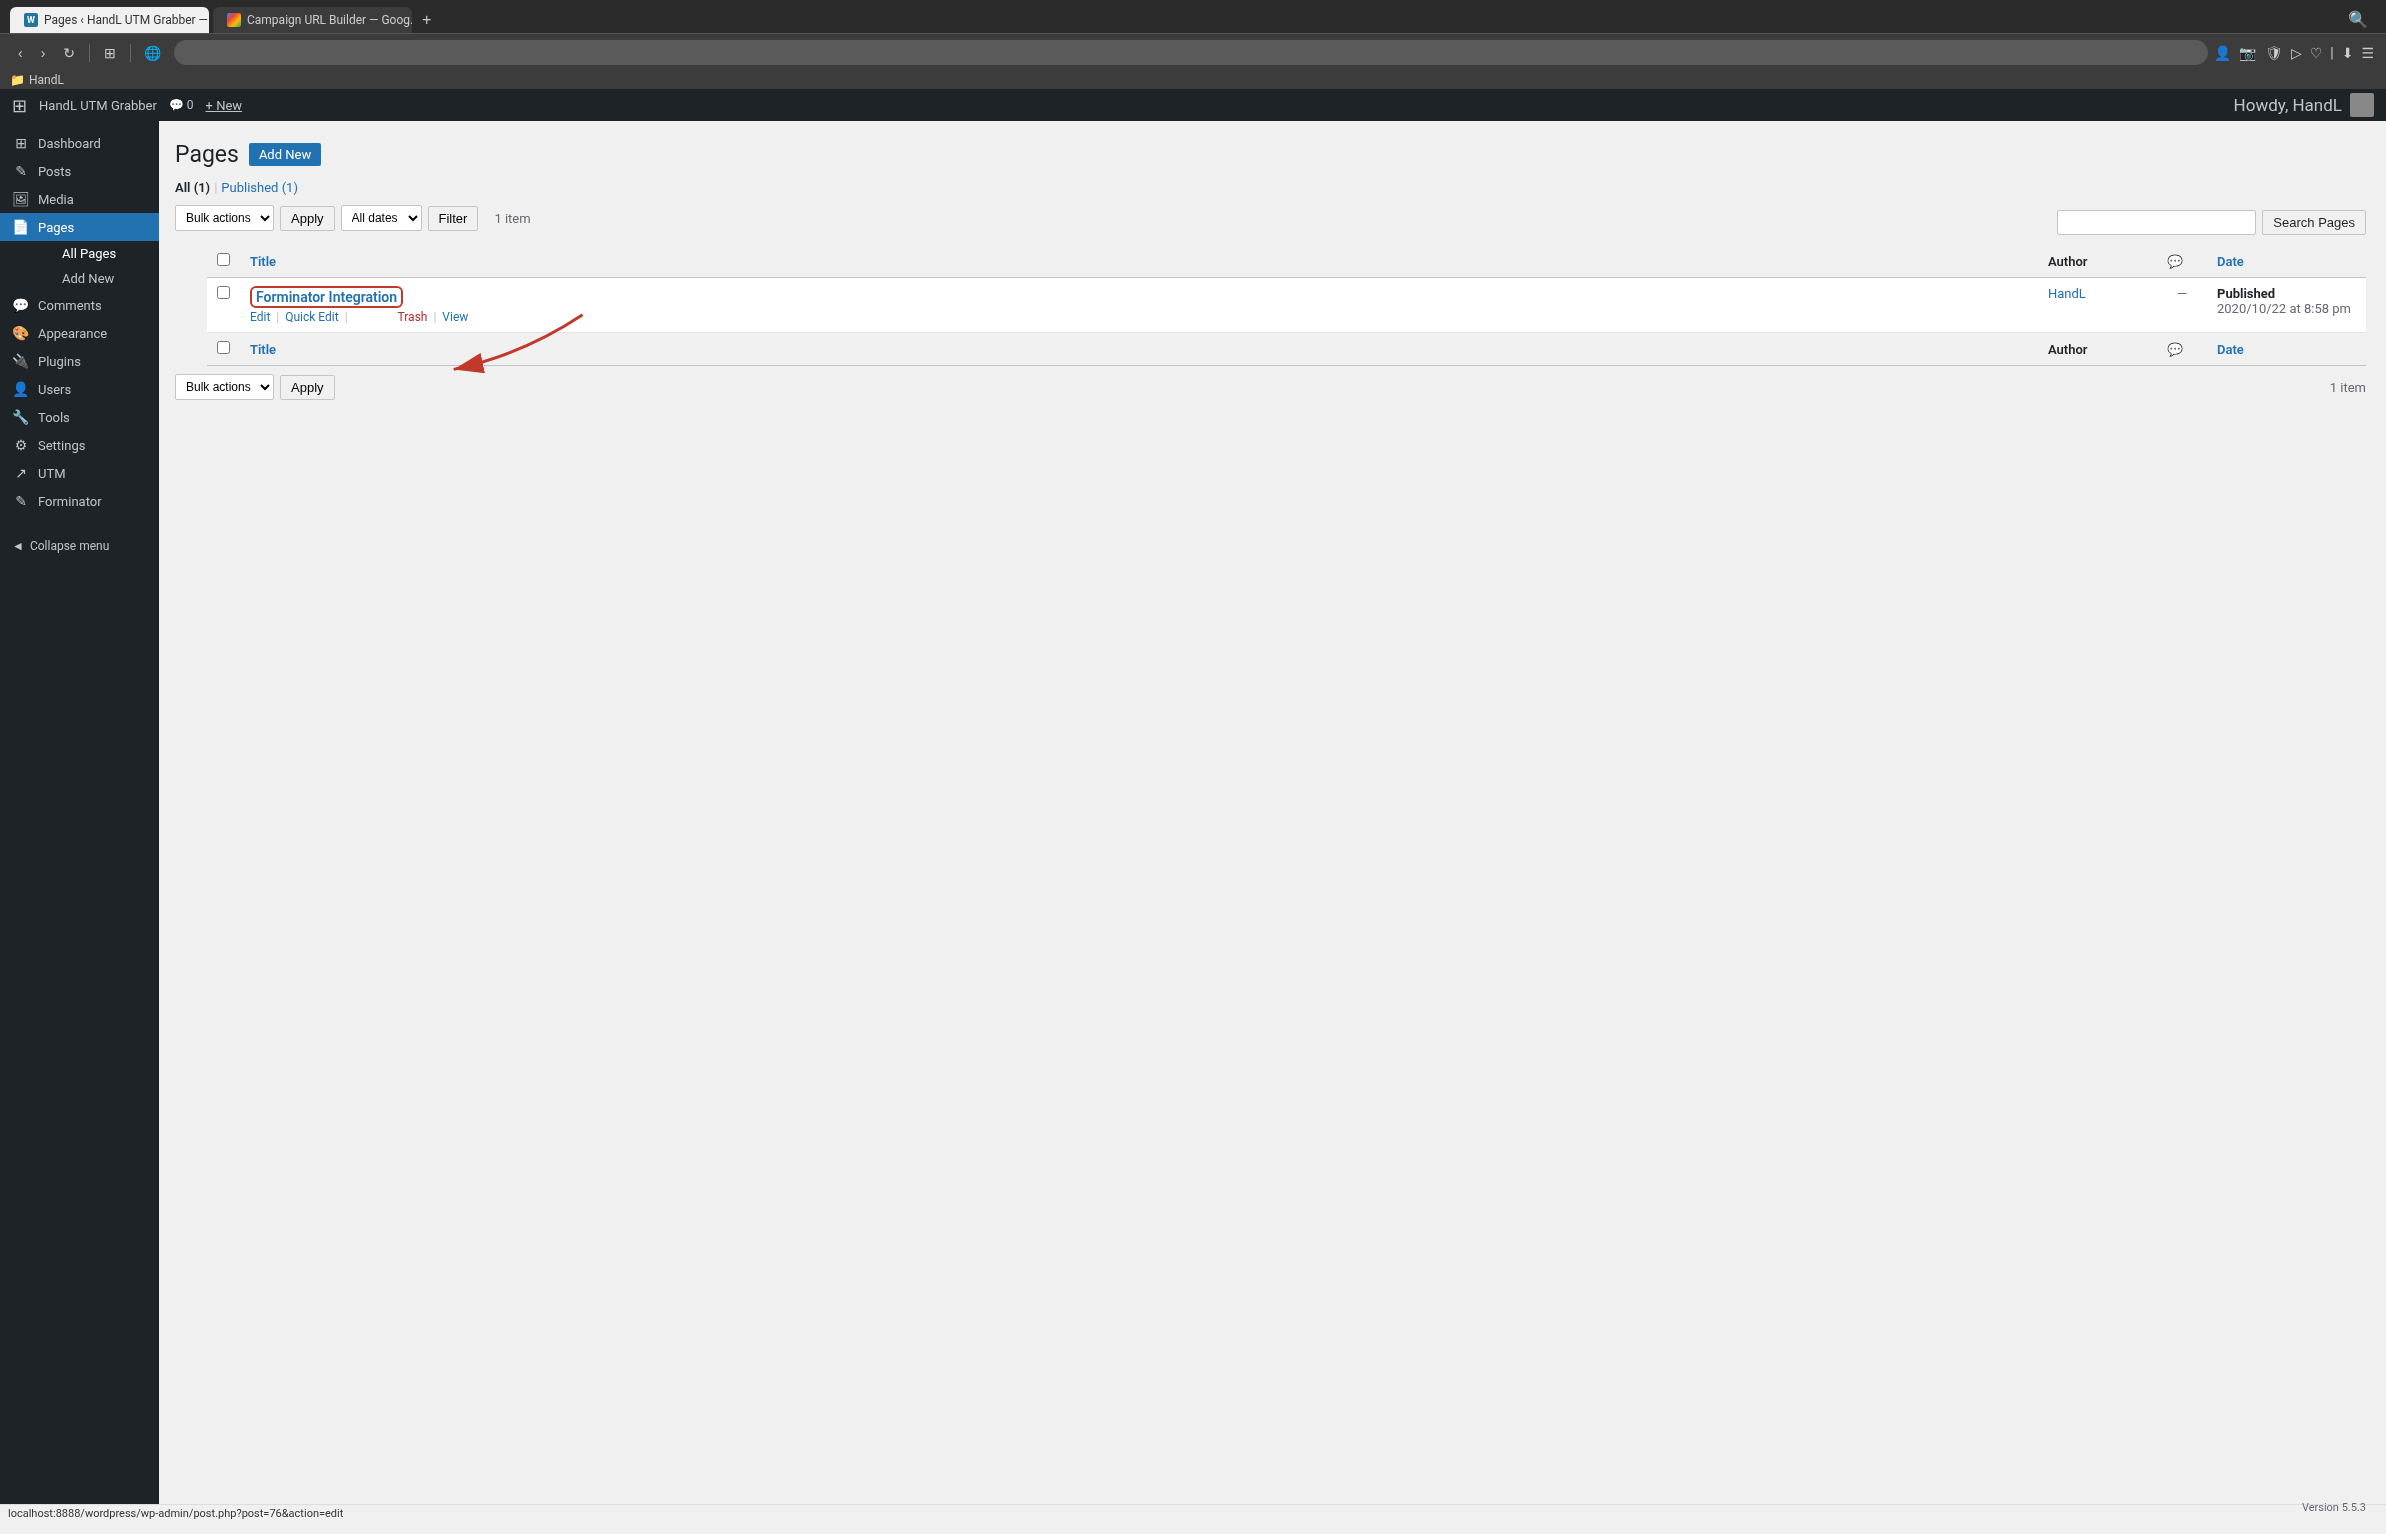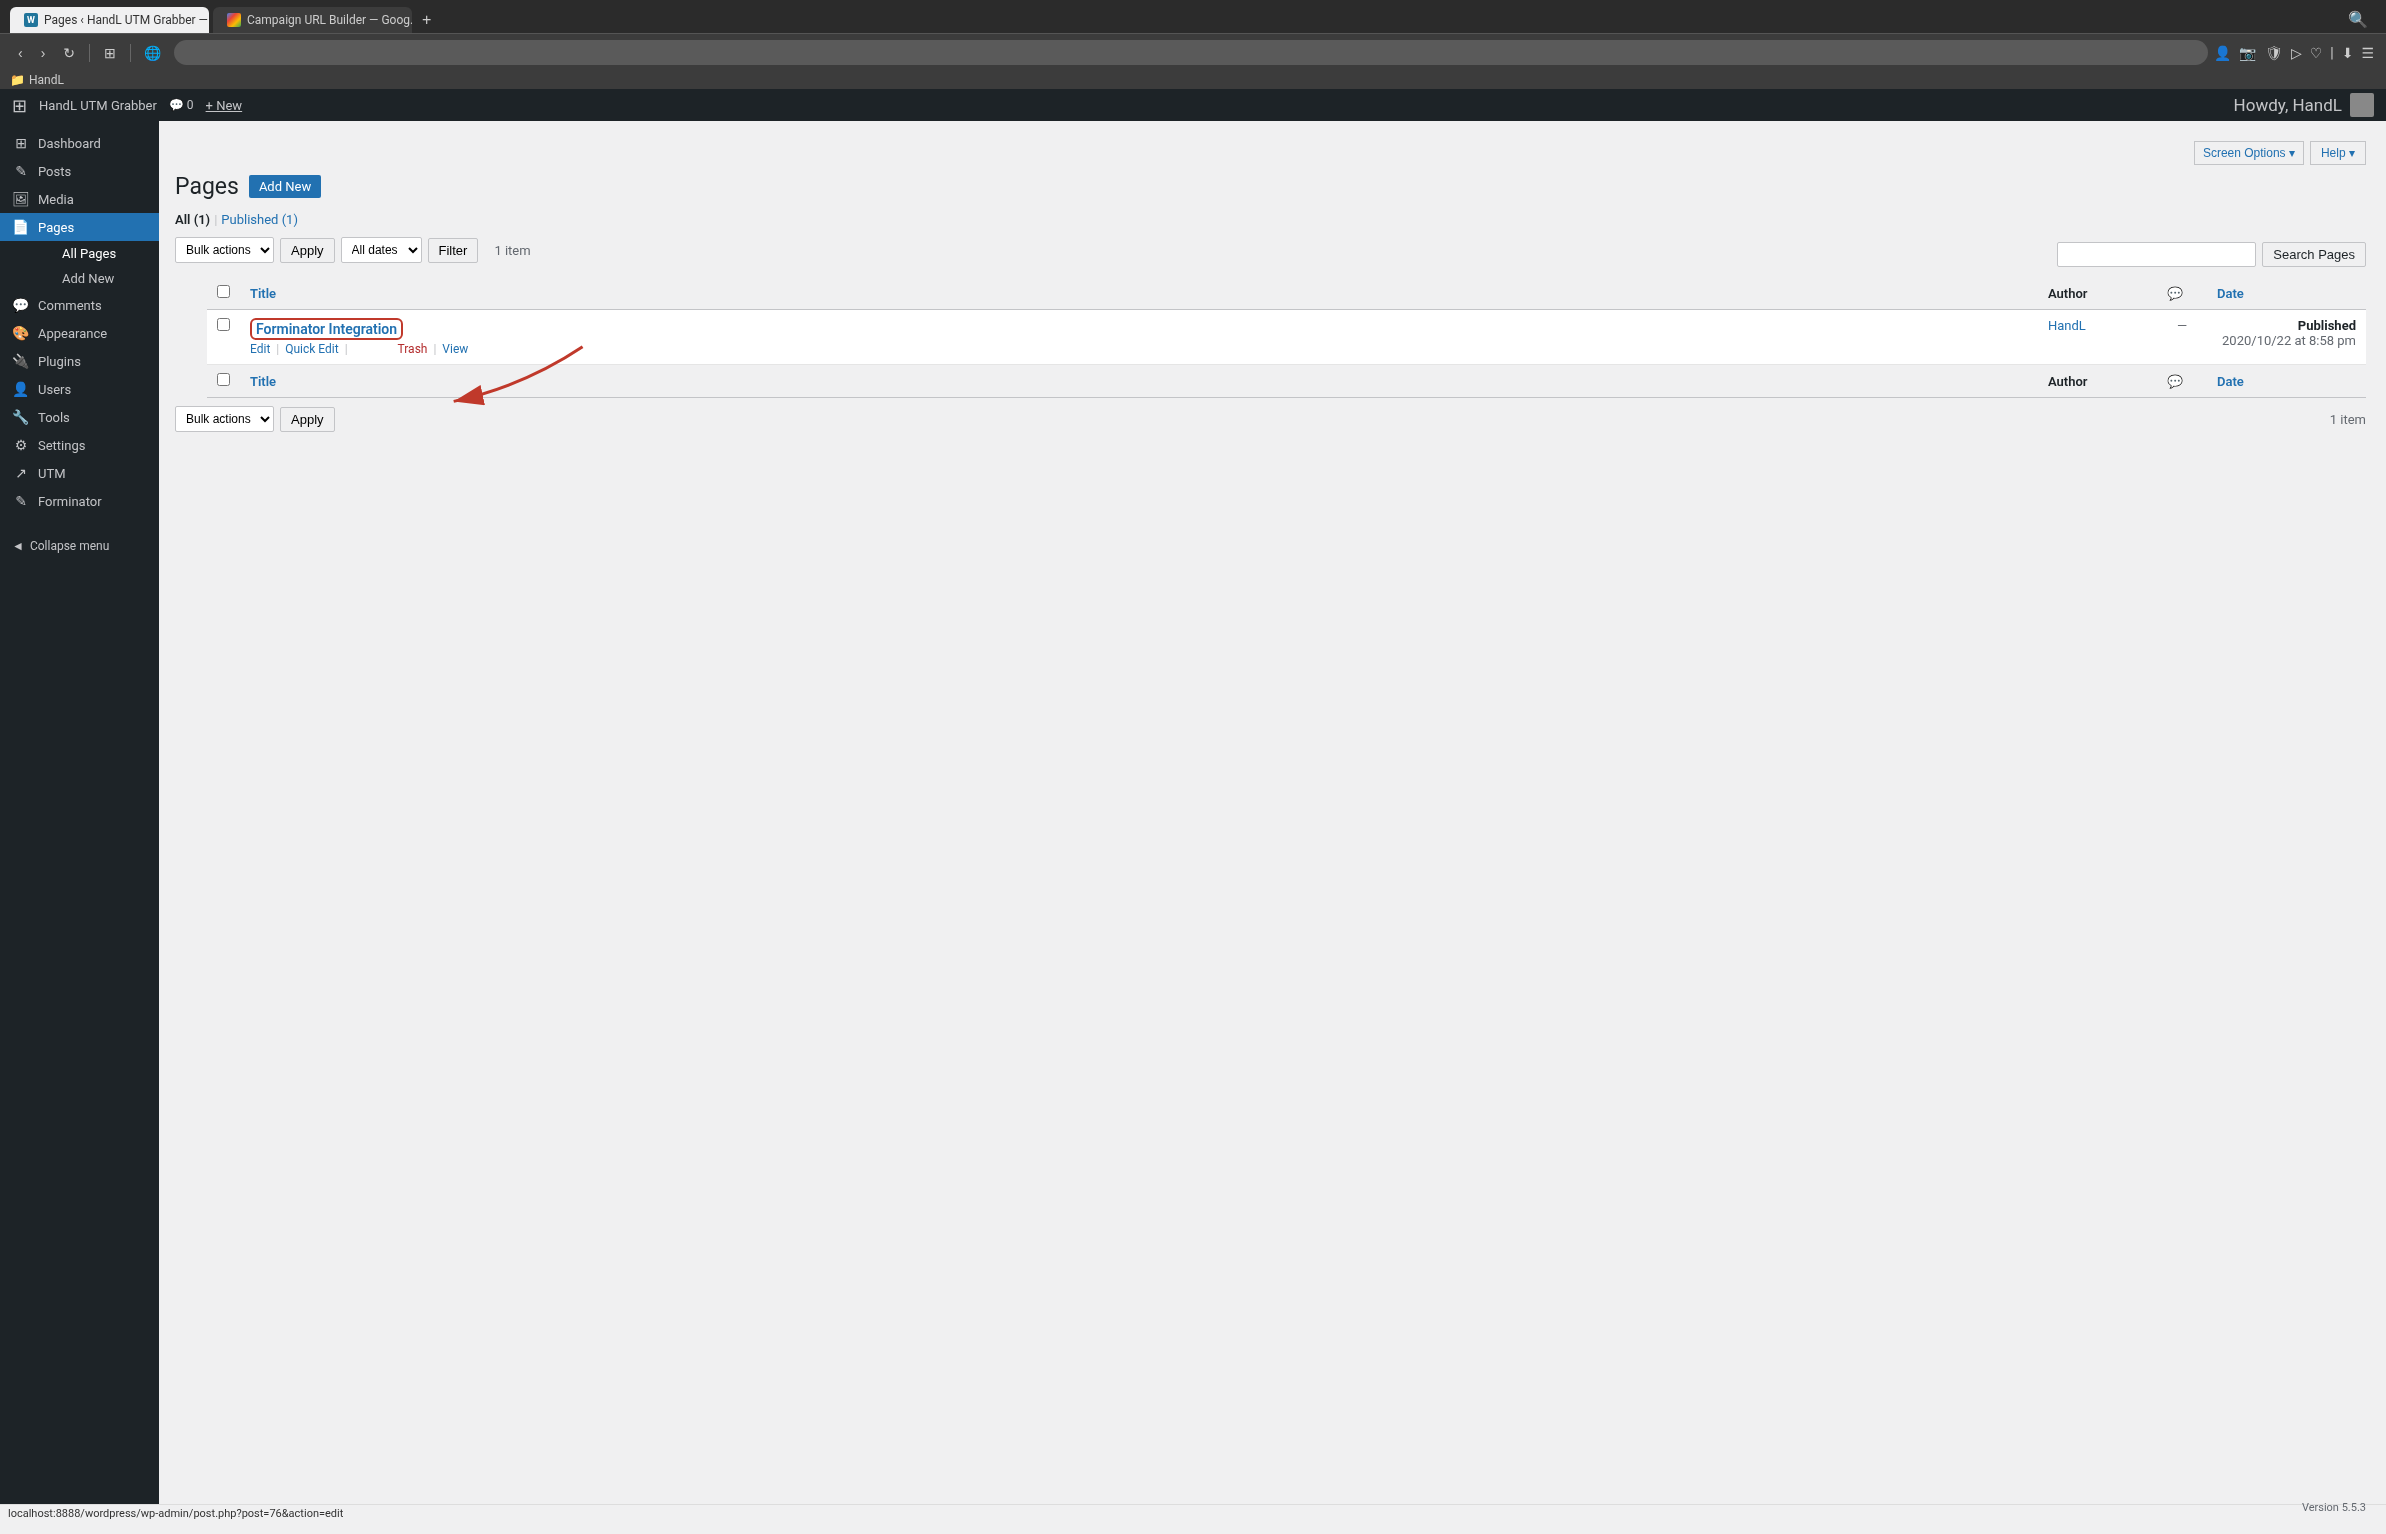--- a/index.html
+++ b/index.html
@@ -78,21 +78,21 @@
     .col-author { width: 119px; }
     .col-comments { width: 50px; text-align: center; }
     .col-date { width: 159px; }
     .page-row-title { font-size: 14px; }
     .page-row-title .title-link { color: #2271b1; text-decoration: none; font-weight: 600; }
     .row-actions { font-size: 12px; color: #646970; margin-top: 2px; }
     .row-actions a { color: #2271b1; text-decoration: none; }
     .row-actions a.trash-link { color: #b32d2e; margin-left: 44px; }
     .row-actions .sep { color: #c3c4c7; margin: 0 3px; }
     .author-link { color: #2271b1; text-decoration: none; }
-    .date-published { color: #646970; text-align: right; }
+    .date-published { color: #646970; }
     .date-published strong { color: #1d2327; }
     .comments-icon { font-size: 13px; color: #646970; }
 
     
     .title-highlighted { border: 2px solid #c0392b; display: inline-block; padding: 1px 4px; border-radius: 6px; }
 
     
     .tablenav-bottom { display: flex; align-items: center; gap: 6px; margin-top: 8px; }
     .tablenav-bottom-right { margin-left: auto; font-size: 13px; color: #646970; }
 
@@ -220,28 +220,20 @@
         <span>Forminator</span>
       </a>
       <div class="collapse-menu">
         <span>◄</span>
         <span>Collapse menu</span>
       </div>
     </div>
 
     <div class="wp-content">
 
-      <div style="display:flex; justify-content:flex-end; gap:6px; margin-bottom:8px;">
-        <button class="screen-options-btn">
-          <span>Screen Options</span> ▾
-        </button>
-        <button class="help-btn">
-          <span>Help</span> ▾
-        </button>
-      </div>
 
       <div class="page-header">
         <h1 class="page-title-h1">Pages</h1>
         <a class="add-new-btn" href="#">Add New</a>
       </div>
 
       <div class="subsubsub">
         <a href="#" class="current">All (1)</a>
         <span class="sep">|</span>
         <a href="#">Published (1)</a>

